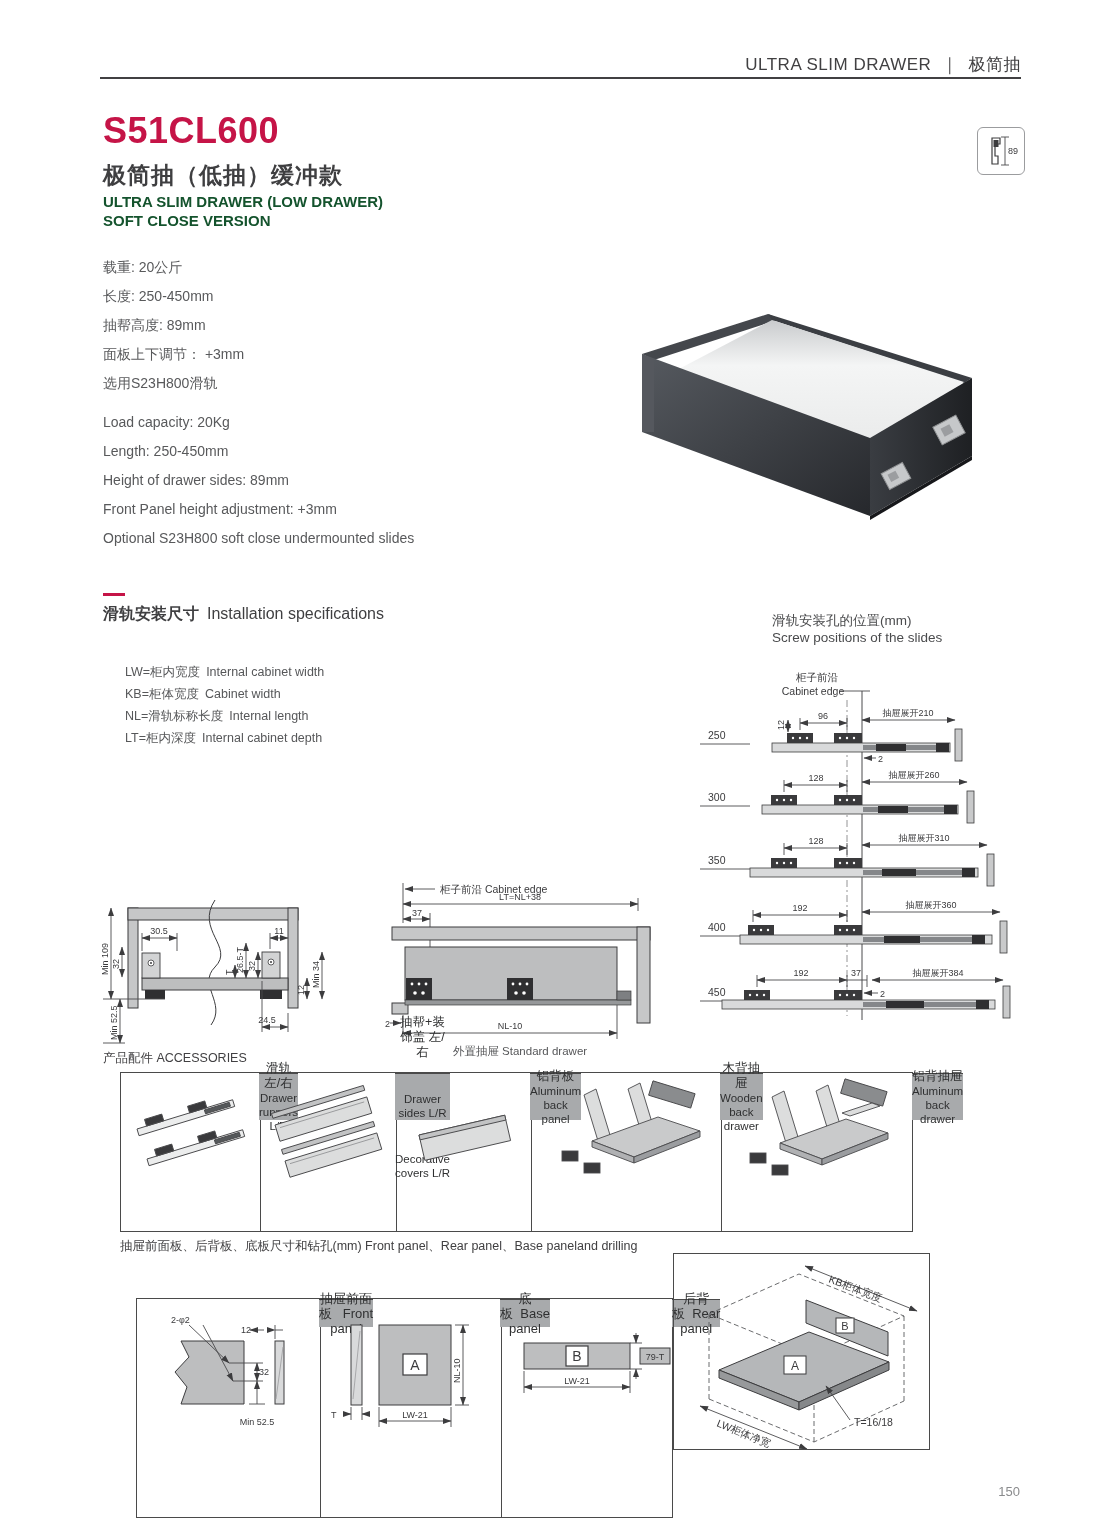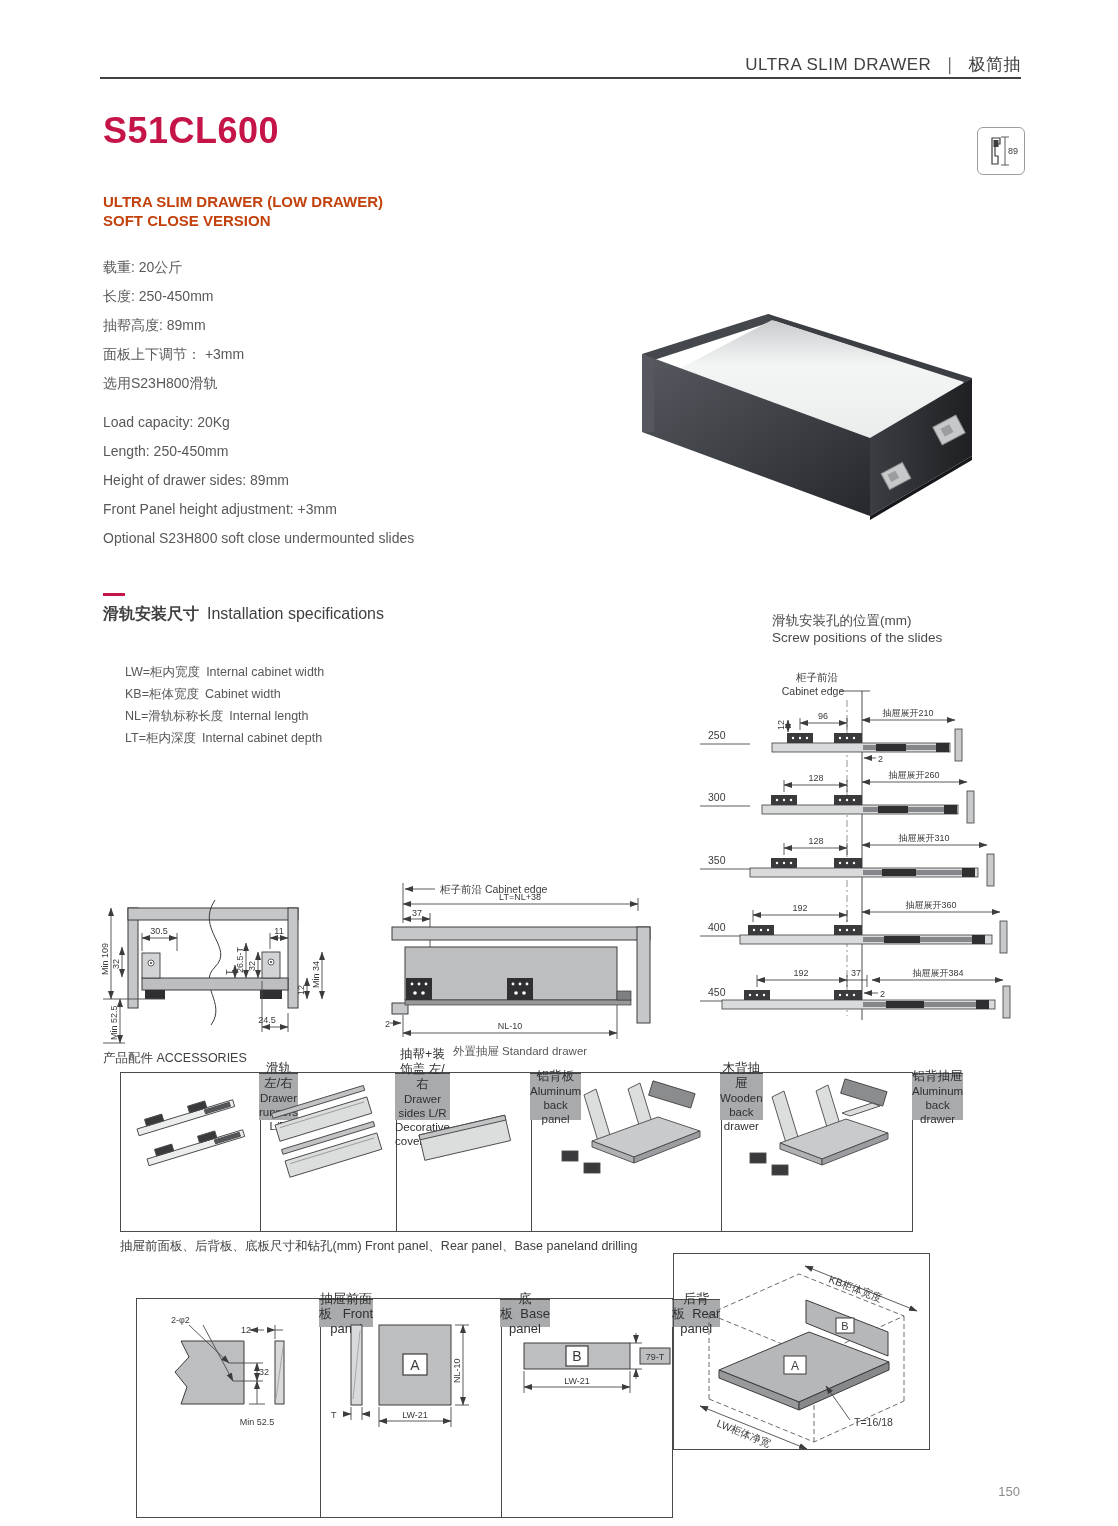--- a/index.html
+++ b/index.html
@@ -4,21 +4,21 @@
 <style>
   html,body{margin:0;padding:0;background:#fff;}
   .page{position:relative;width:1118px;height:1526px;background:#ffffff;overflow:hidden;
         font-family:"Liberation Sans","DejaVu Sans",sans-serif;color:#414042;}
   .abs{position:absolute;}
   .hdr{font-size:17px;color:#414042;letter-spacing:.5px;white-space:nowrap;}
   .hdr .sep{margin:0 10px;color:#414042;}
   .rule{background:#414042;height:2px;}
   .model{font-size:36px;font-weight:700;color:#c51447;letter-spacing:.5px;}
   .sub-cn{font-size:23px;font-weight:700;color:#3f3f41;letter-spacing:1px;}
-  .sub-en{font-size:15px;font-weight:700;color:#c2410c;line-height:19px;}
+  .sub-en{font-size:15px;font-weight:700;color:#14532d;line-height:19px;}
   .speclist div{font-size:14px;color:#58595b;line-height:29px;white-space:nowrap;}
   .reddash{width:22px;height:3px;background:#c51447;}
   .sec-title{font-size:16px;color:#3f3f41;white-space:nowrap;}
   .sec-title .cn{font-weight:700;margin-right:8px;}
   .legend div{font-size:12.5px;color:#565759;line-height:22px;white-space:nowrap;}
   .legend .cn{margin-right:6px;}
   .rcol-title{font-size:13.5px;color:#4a4b4d;line-height:17px;}
   .acc-title,.drill-title{font-size:12.5px;color:#414042;white-space:nowrap;}
   .tbl{border:1px solid #4a4a4a;display:flex;box-sizing:border-box;}
   .cell{position:relative;border-right:1px solid #4a4a4a;box-sizing:border-box;display:flex;flex-direction:row;}
@@ -66,20 +66,21 @@
         </linearGradient>
     </defs>
   </svg>
 
   <div class="abs hdr" style="top:53px;left:100px;width:921px;text-align:right;">
     <span>ULTRA SLIM DRAWER</span><span class="sep">｜</span><span>极简抽</span>
   </div>
   <div class="abs rule" style="top:77px;left:100px;width:921px;"></div>
 
   <div class="abs model" style="top:110px;left:103px;">S51CL600</div>
+  <div class="abs sub-cn" style="top:160px;left:103px;">极简抽（低抽）缓冲款</div>
   <div class="abs sub-en" style="top:192px;left:103px;">ULTRA SLIM DRAWER (LOW DRAWER)</div>
   <div class="abs sub-en" style="top:211px;left:103px;">SOFT CLOSE VERSION</div>
 
   <div class="abs badge" style="top:127px;left:977px;width:46px;height:46px;">
     <svg width="46" height="46" viewBox="0 0 46 46">
       <path d="M14,10 h8 v6 h-5 v12 h3 v8 h-6 z" fill="none" stroke="#3c3c3e" stroke-width="1.2"></path>
       <rect x="15.5" y="12" width="5" height="7" fill="#3c3c3e"></rect>
       <line x1="27" y1="9" x2="27" y2="37" class="dln"></line>
       <line x1="23" y1="9" x2="31" y2="9" class="dln"></line>
       <line x1="23" y1="37" x2="31" y2="37" class="dln"></line>
@@ -423,21 +424,21 @@
             <rect x="0" y="0" width="96" height="17" fill="#dcdddd"></rect>
             <line x1="4" y1="4" x2="92" y2="4" stroke="#9a9b9d"></line>
           </g>
           <g transform="translate(24,88) rotate(-17)" stroke="#4a4a4c" stroke-width=".9">
             <rect x="0" y="-12" width="96" height="5" fill="#c2c3c4"></rect>
             <rect x="0" y="0" width="96" height="17" fill="#dcdddd"></rect>
             <line x1="4" y1="4" x2="92" y2="4" stroke="#9a9b9d"></line>
           </g>
         </svg>
       </div>
-      <div class="labelbar" style="height:46px;">
+      <div class="labelbar" style="height:46px;gap:32px;">
         <div class="l1">抽帮+装饰盖 左/右</div>
         <div class="l2">Drawer sides  L/R</div>
         <div class="l2">Decorative covers  L/R</div>
       </div>
     </div>
 
     <div class="cell" style="width:135px;">
       <div class="art">
         <svg width="133" height="112" viewBox="0 0 133 112">
           <g transform="translate(22,62) rotate(-13)" stroke="#4a4a4c" stroke-width=".9">

